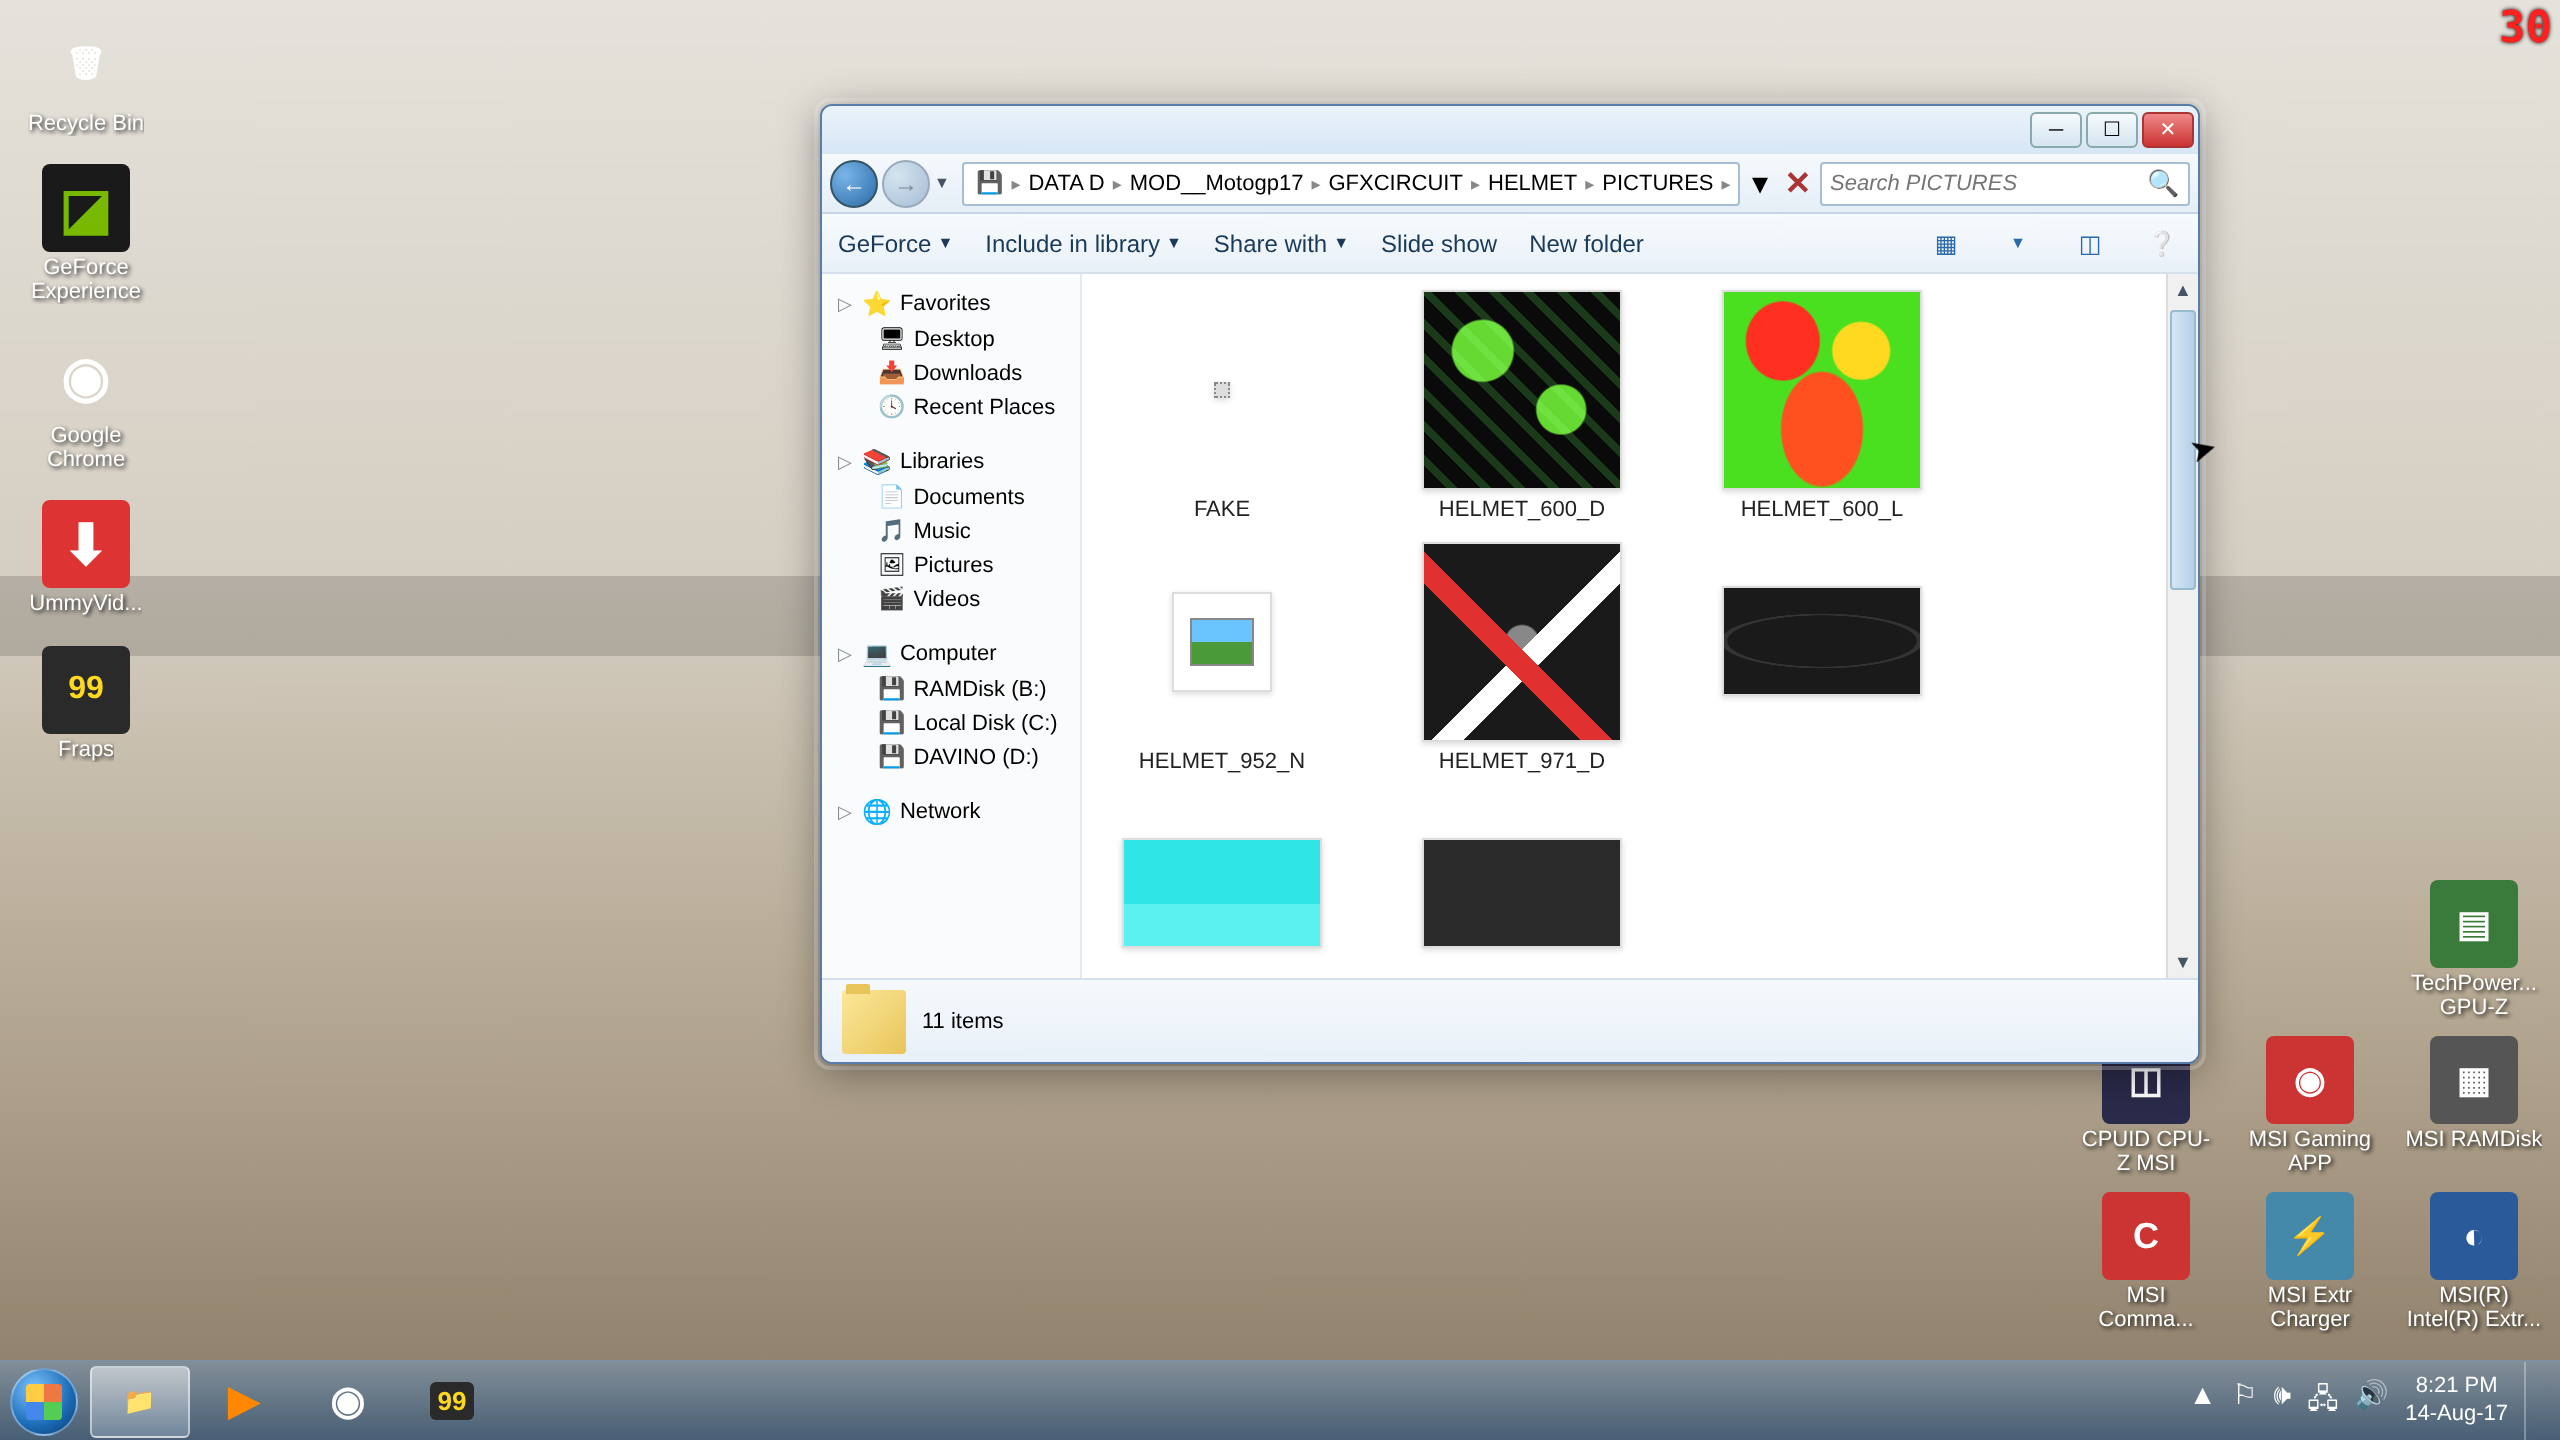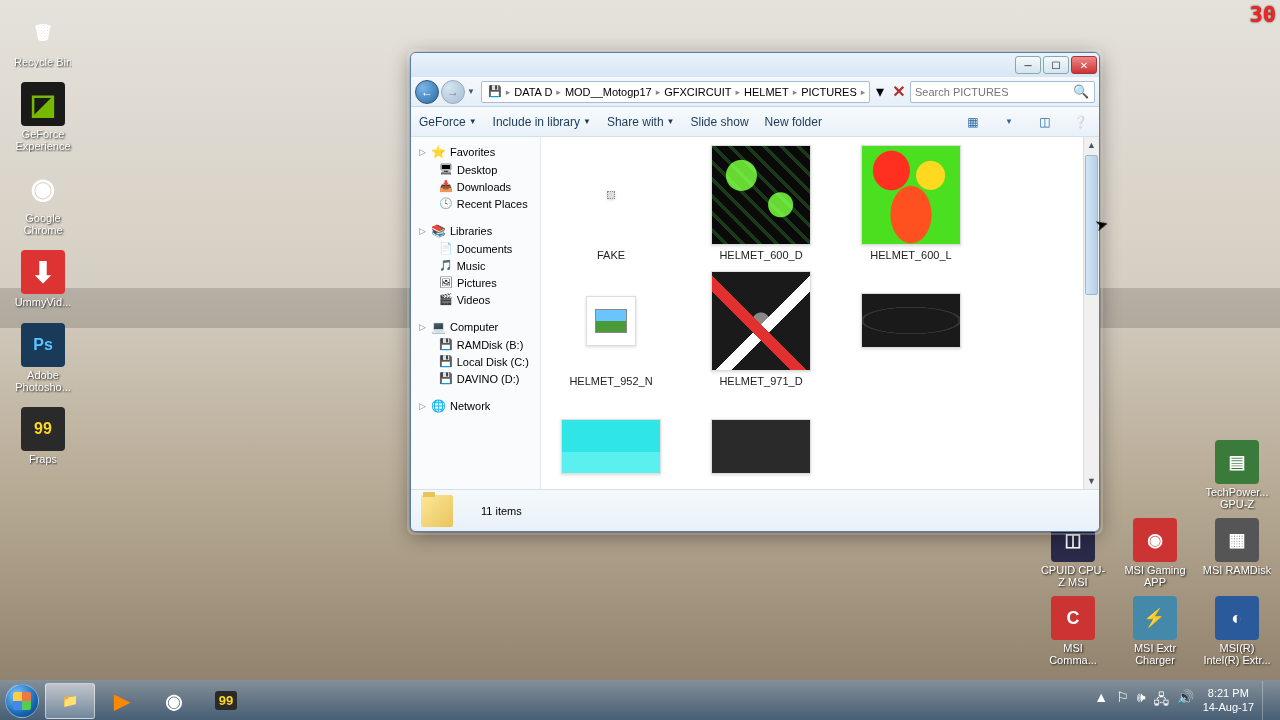--- a/index.html
+++ b/index.html
@@ -23,21 +23,21 @@
 .addrbar { height: 30px; background: linear-gradient(180deg,#f5f9fc,#e5eef7); display:flex; align-items:center; padding:0 4px; gap:2px; border-bottom:1px solid #c5d5e5;}
 .nav-btn { width:24px; height:24px; border-radius:50%; background:radial-gradient(circle at 30% 30%,#7ab5e8,#2a6aa8); border:1px solid #356; display:flex; align-items:center; justify-content:center; color:#fff; font-size:12px; cursor:pointer;}
 .nav-btn.fwd { background:radial-gradient(circle at 30% 30%,#d5e5f0,#a5bdd5); color:#789; border-color:#9ab;}
 .nav-dd { width:12px; font-size:8px; color:#456; cursor:pointer;}
 .breadcrumb { flex:1; height:22px; background:#fff; border:1px solid #a5bdd5; border-radius:2px; display:flex; align-items:center; padding:0 4px; font-size:11px; gap:2px; overflow:hidden;}
 .bc-item { padding:0 2px; cursor:pointer; white-space:nowrap;}
 .bc-sep { color:#888; font-size:9px;}
 .bc-dd { padding:0 4px; cursor:pointer;}
 .bc-refresh { width:18px; text-align:center; color:#a33; cursor:pointer; font-weight:bold;}
 .searchbox { width:185px; height:22px; background:#fff; border:1px solid #a5bdd5; border-radius:2px; display:flex; align-items:center; padding:0 4px; font-size:11px;}
-.searchbox input { flex:1; border:none; outline:none; font-size:11px; color:#888; }
+.searchbox input { flex:1; border:none; outline:none; font-size:11px; color:#888; font-style:italic;}
 .searchbox .sicon { color:#2a6aa8; font-size:13px;}
 .toolbar { height:30px; background:linear-gradient(180deg,#f8fbfd,#e8f0f8); border-bottom:1px solid #d5e0ec; display:flex; align-items:center; padding:0 8px; gap:16px; font-size:12px;}
 .tb-item { color:#1a3a5a; cursor:pointer; display:flex; align-items:center; gap:3px;}
 .tb-item .dd { font-size:8px;}
 .tb-spacer { flex:1;}
 .tb-icon { width:20px; height:20px; display:flex; align-items:center; justify-content:center; cursor:pointer; color:#2a6aa8;}
 .body { flex:1; display:flex; overflow:hidden;}
 .navpane { width:130px; background:#fafbfc; border-right:1px solid #e5eaf0; padding:6px 0; font-size:11px; overflow-y:auto;}
 .nav-group { margin-bottom:10px;}
 .nav-hdr { padding:2px 8px; display:flex; align-items:center; gap:4px; cursor:pointer;}
@@ -51,21 +51,21 @@
 .thumb-img { width:100px; height:100px; border:1px solid #ddd; background:#f5f5f5; display:flex; align-items:center; justify-content:center; box-shadow:0 1px 3px rgba(0,0,0,0.15); position:relative; overflow:hidden;}
 .thumb-img.small { width:50px; height:50px; margin:25px 0;}
 .thumb-img.visor { height:55px; margin:22px 0;}
 .thumb-img.doticon { width:8px; height:8px; margin:46px 0; border:1px dotted #888; background:#ddd;}
 .thumb-lbl { font-size:11px; color:#222; margin-top:4px; text-align:center;}
 .scrollbar-v { position:absolute; right:0; top:0; bottom:0; width:16px; background:#f0f0f0; border-left:1px solid #ddd;}
 .scroll-thumb { position:absolute; left:1px; right:1px; top:18px; height:140px; background:linear-gradient(90deg,#d5e5f5,#b5d0e8); border:1px solid #9bc; border-radius:2px;}
 .scroll-arr { position:absolute; left:0; right:0; height:16px; display:flex; align-items:center; justify-content:center; font-size:9px; color:#456; cursor:pointer;}
 .scroll-arr.up { top:0;}
 .scroll-arr.dn { bottom:0;}
-.statusbar { height:42px; background:linear-gradient(180deg,#f5f9fc,#e8f0f8); border-top:1px solid #d5e0ec; display:flex; align-items:center; padding:0 10px; gap:28px; font-size:11px;}
+.statusbar { height:42px; background:linear-gradient(180deg,#f5f9fc,#e8f0f8); border-top:1px solid #d5e0ec; display:flex; align-items:center; padding:0 10px; gap:8px; font-size:11px;}
 .status-icon { width:32px; height:32px; background:linear-gradient(135deg,#fce79a,#e8c55a); border-radius:2px; position:relative;}
 .status-icon::before{ content:""; position:absolute; top:-3px; left:2px; width:12px; height:5px; background:#e8c55a; border-radius:1px 1px 0 0;}
 
 
 .taskbar { position:absolute; left:0; right:0; bottom:0; height:40px; background:linear-gradient(180deg, rgba(120,150,180,0.6), rgba(60,90,120,0.85)); backdrop-filter:blur(4px); border-top:1px solid rgba(255,255,255,0.3); display:flex; align-items:center; z-index:200;}
 .start-orb { width:44px; height:40px; display:flex; align-items:center; justify-content:center; cursor:pointer;}
 .orb { width:34px; height:34px; border-radius:50%; background:radial-gradient(circle at 35% 30%, #7ec5ff 0%, #1a6ab5 60%, #0a3a6a 100%); border:1px solid rgba(255,255,255,0.4); display:flex; align-items:center; justify-content:center; position:relative;}
 .orb::before { content:""; width:18px; height:18px; background: conic-gradient(#e74 0 90deg, #5c5 90deg 180deg, #48e 180deg 270deg, #fc4 270deg 360deg); border-radius:2px;}
 .tb-app { width:50px; height:36px; margin:2px 1px; border-radius:3px; display:flex; align-items:center; justify-content:center; cursor:pointer; font-size:22px;}
 .tb-app.active { background:linear-gradient(180deg, rgba(255,255,255,0.5), rgba(200,220,240,0.3)); border:1px solid rgba(255,255,255,0.5);}
@@ -104,24 +104,20 @@
     </div>
     <div class="d-icon">
       <div class="glyph" style="background:transparent;color:#fff;font-weight:bold;font-size:28px">◉</div>
       <div class="lbl">Google Chrome</div>
     </div>
     <div class="d-icon">
       <div class="glyph" style="background:#d33;color:#fff;font-weight:bold;font-size:28px">⬇</div>
       <div class="lbl">UmmyVid...</div>
     </div>
     <div class="d-icon">
-      <div class="glyph" style="background:#1a3a5a;color:#5ac5ff;font-weight:bold;font-size:16px">Ps</div>
-      <div class="lbl">Adobe Photosho...</div>
-    </div>
-    <div class="d-icon">
       <div class="glyph" style="background:#2a2a2a;color:#ffd820;font-weight:bold;font-size:16px">99</div>
       <div class="lbl">Fraps</div>
     </div>
   </div>
 <div class="desktop-icons-right" id="dir">
     <div class="row">
       <div class="d-icon">
         <div class="glyph" style="background:#3a7a3a;color:#fff;font-size:18px;font-weight:bold;">▤</div>
         <div class="lbl">TechPower... GPU-Z</div>
       </div>

